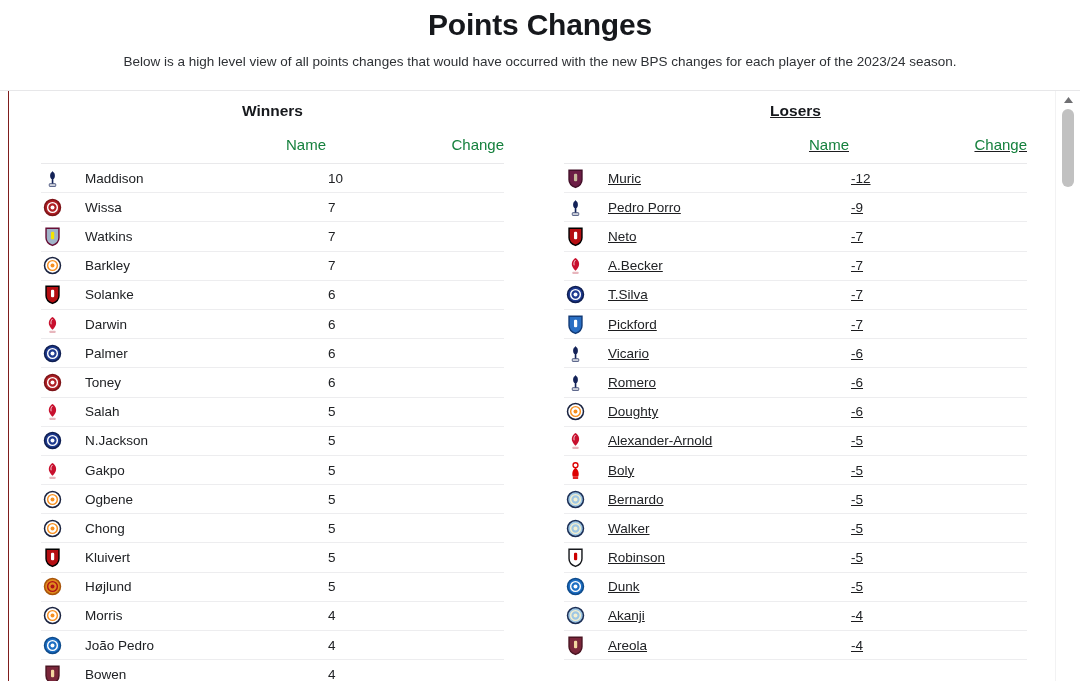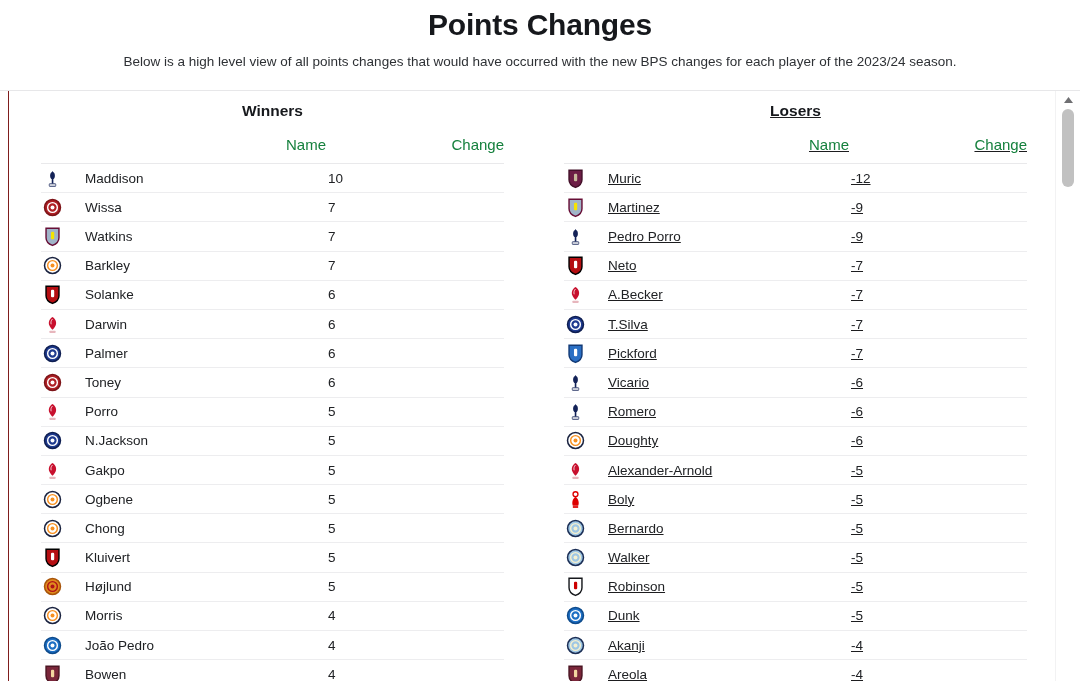--- a/index.html
+++ b/index.html
@@ -309,21 +309,21 @@
               <tr>
                 <td class="td-name">
                   <div class="name-cell">
                     <span>
                       <svg class="crest" viewBox="0 0 20 22" aria-hidden="true">
                         <path d="M10 3 C6.6 5 5.4 8.6 6.6 11.8 C7.6 14.4 9 15.6 10 16.6 C11 15.6 12.4 14.4 13.4 11.8 C14.6 8.6 13.4 5 10 3 Z" fill="#c8102e"></path>
                         <path d="M10 5.2 C8.4 6.8 8 9 8.6 10.8" fill="none" stroke="#ffffff" stroke-width="0.8"></path>
                         <rect x="6.8" y="17.6" width="6.4" height="2.4" rx="0.5" fill="#e7b6bd"></rect>
                       </svg>
                     </span>
-                    <span class="pname">Porro</span>
+                    <span class="pname">Salah</span>
                   </div>
                 </td>
                 <td class="td-change">5</td>
               </tr>
               <tr>
                 <td class="td-name">
                   <div class="name-cell">
                     <span>
                       <svg class="crest" viewBox="0 0 20 22" aria-hidden="true">
                         <circle cx="10" cy="11" r="8.4" fill="#1e3a8f" stroke="#0f1f52" stroke-width="1.6"></circle>
@@ -473,34 +473,20 @@
                     <span>
                       <svg class="crest" viewBox="0 0 20 22" aria-hidden="true">
                         <path d="M3.2 2.4 H16.8 V12.2 C16.8 16.4 13.6 19 10 20.4 C6.4 19 3.2 16.4 3.2 12.2 Z" fill="#6c1d45" stroke="#431029" stroke-width="1.5"></path>
                         <rect x="8.4" y="6" width="3.4" height="8" rx="1.2" fill="#c8b89a"></rect>
                       </svg>
                     </span>
                     <span class="pname">Muric</span>
                   </div>
                 </td>
                 <td class="td-change">-12</td>
-              </tr>
-              <tr>
-                <td class="td-name">
-                  <div class="name-cell">
-                    <span>
-                      <svg class="crest" viewBox="0 0 20 22" aria-hidden="true">
-                        <path d="M3.2 2.4 H16.8 V12.2 C16.8 16.4 13.6 19 10 20.4 C6.4 19 3.2 16.4 3.2 12.2 Z" fill="#a0b4c8" stroke="#670e36" stroke-width="1.5"></path>
-                        <rect x="8.4" y="6" width="3.4" height="8" rx="1.2" fill="#f5e400"></rect>
-                      </svg>
-                    </span>
-                    <span class="pname">Martinez</span>
-                  </div>
-                </td>
-                <td class="td-change">-9</td>
               </tr>
               <tr>
                 <td class="td-name">
                   <div class="name-cell">
                     <span>
                       <svg class="crest" viewBox="0 0 20 22" aria-hidden="true">
                         <ellipse cx="10" cy="8" rx="2.5" ry="3.6" fill="#132257"></ellipse>
                         <rect x="9.2" y="10.5" width="1.7" height="6" fill="#132257"></rect>
                         <path d="M10 3.2 L11.3 5.2 L8.8 5.2 Z" fill="#132257"></path>
                         <rect x="6.6" y="16.4" width="6.8" height="3" rx="0.7" fill="#cfd3dd" stroke="#132257" stroke-width="0.7"></rect>

